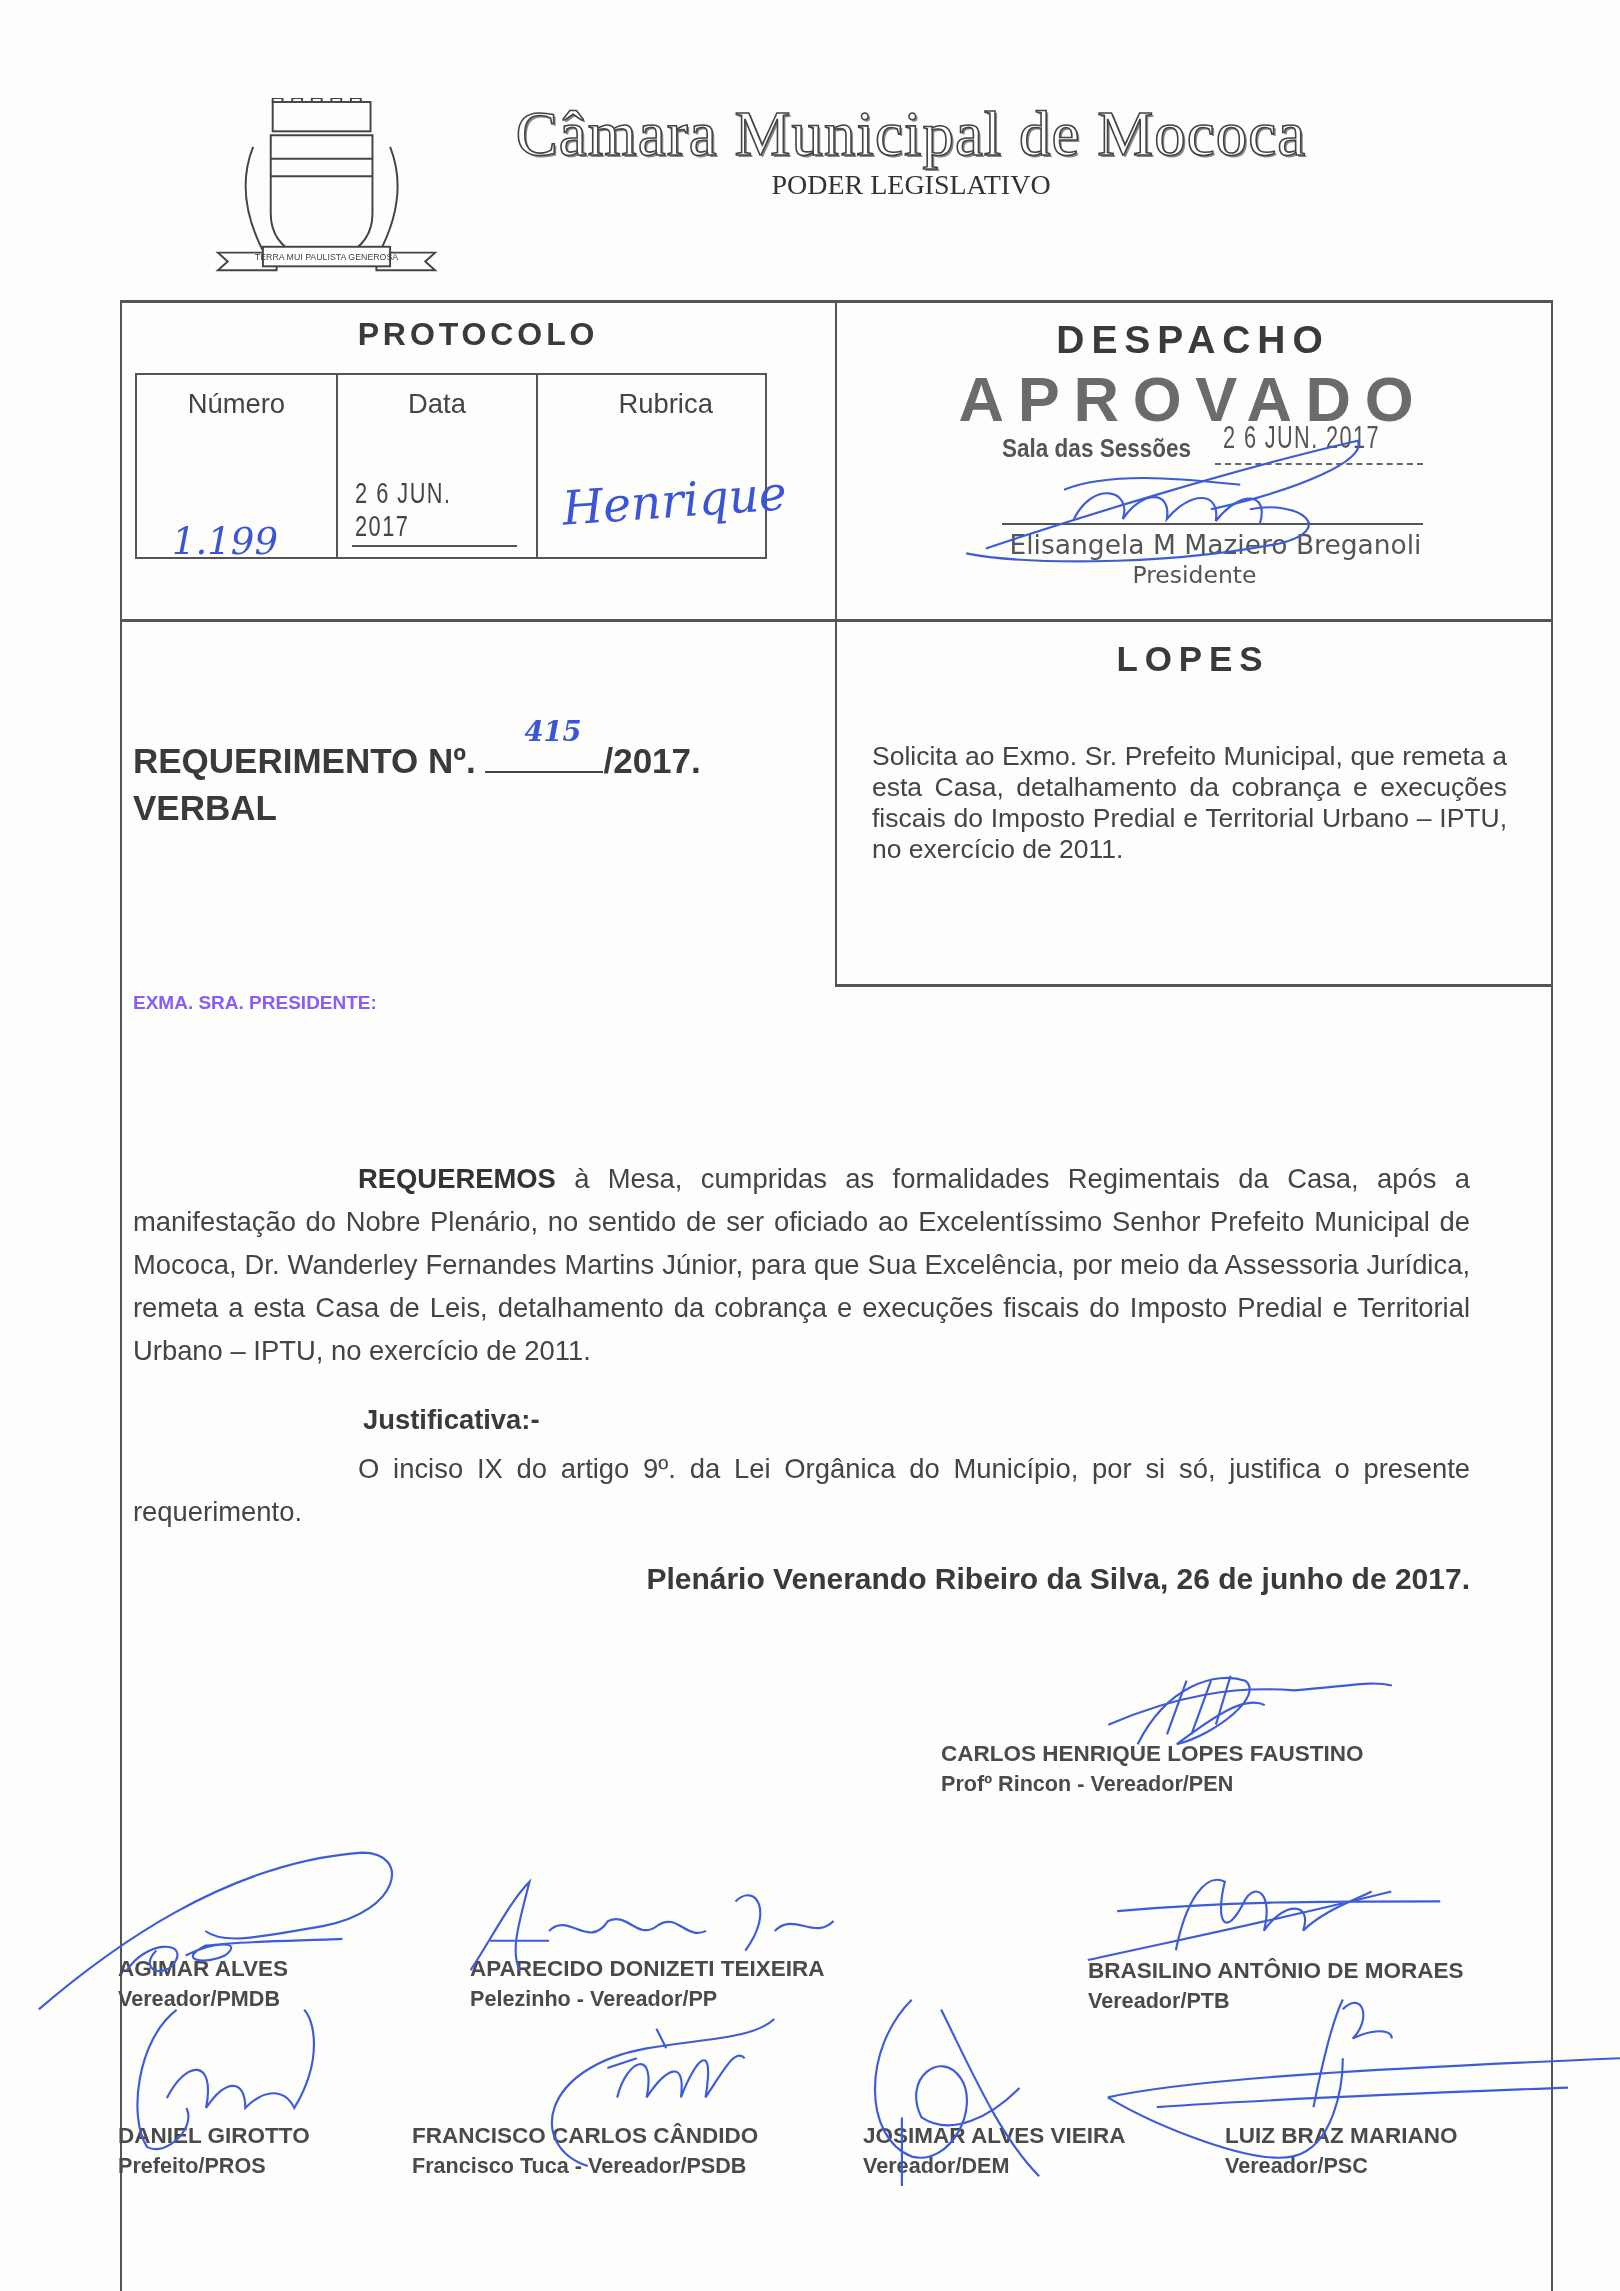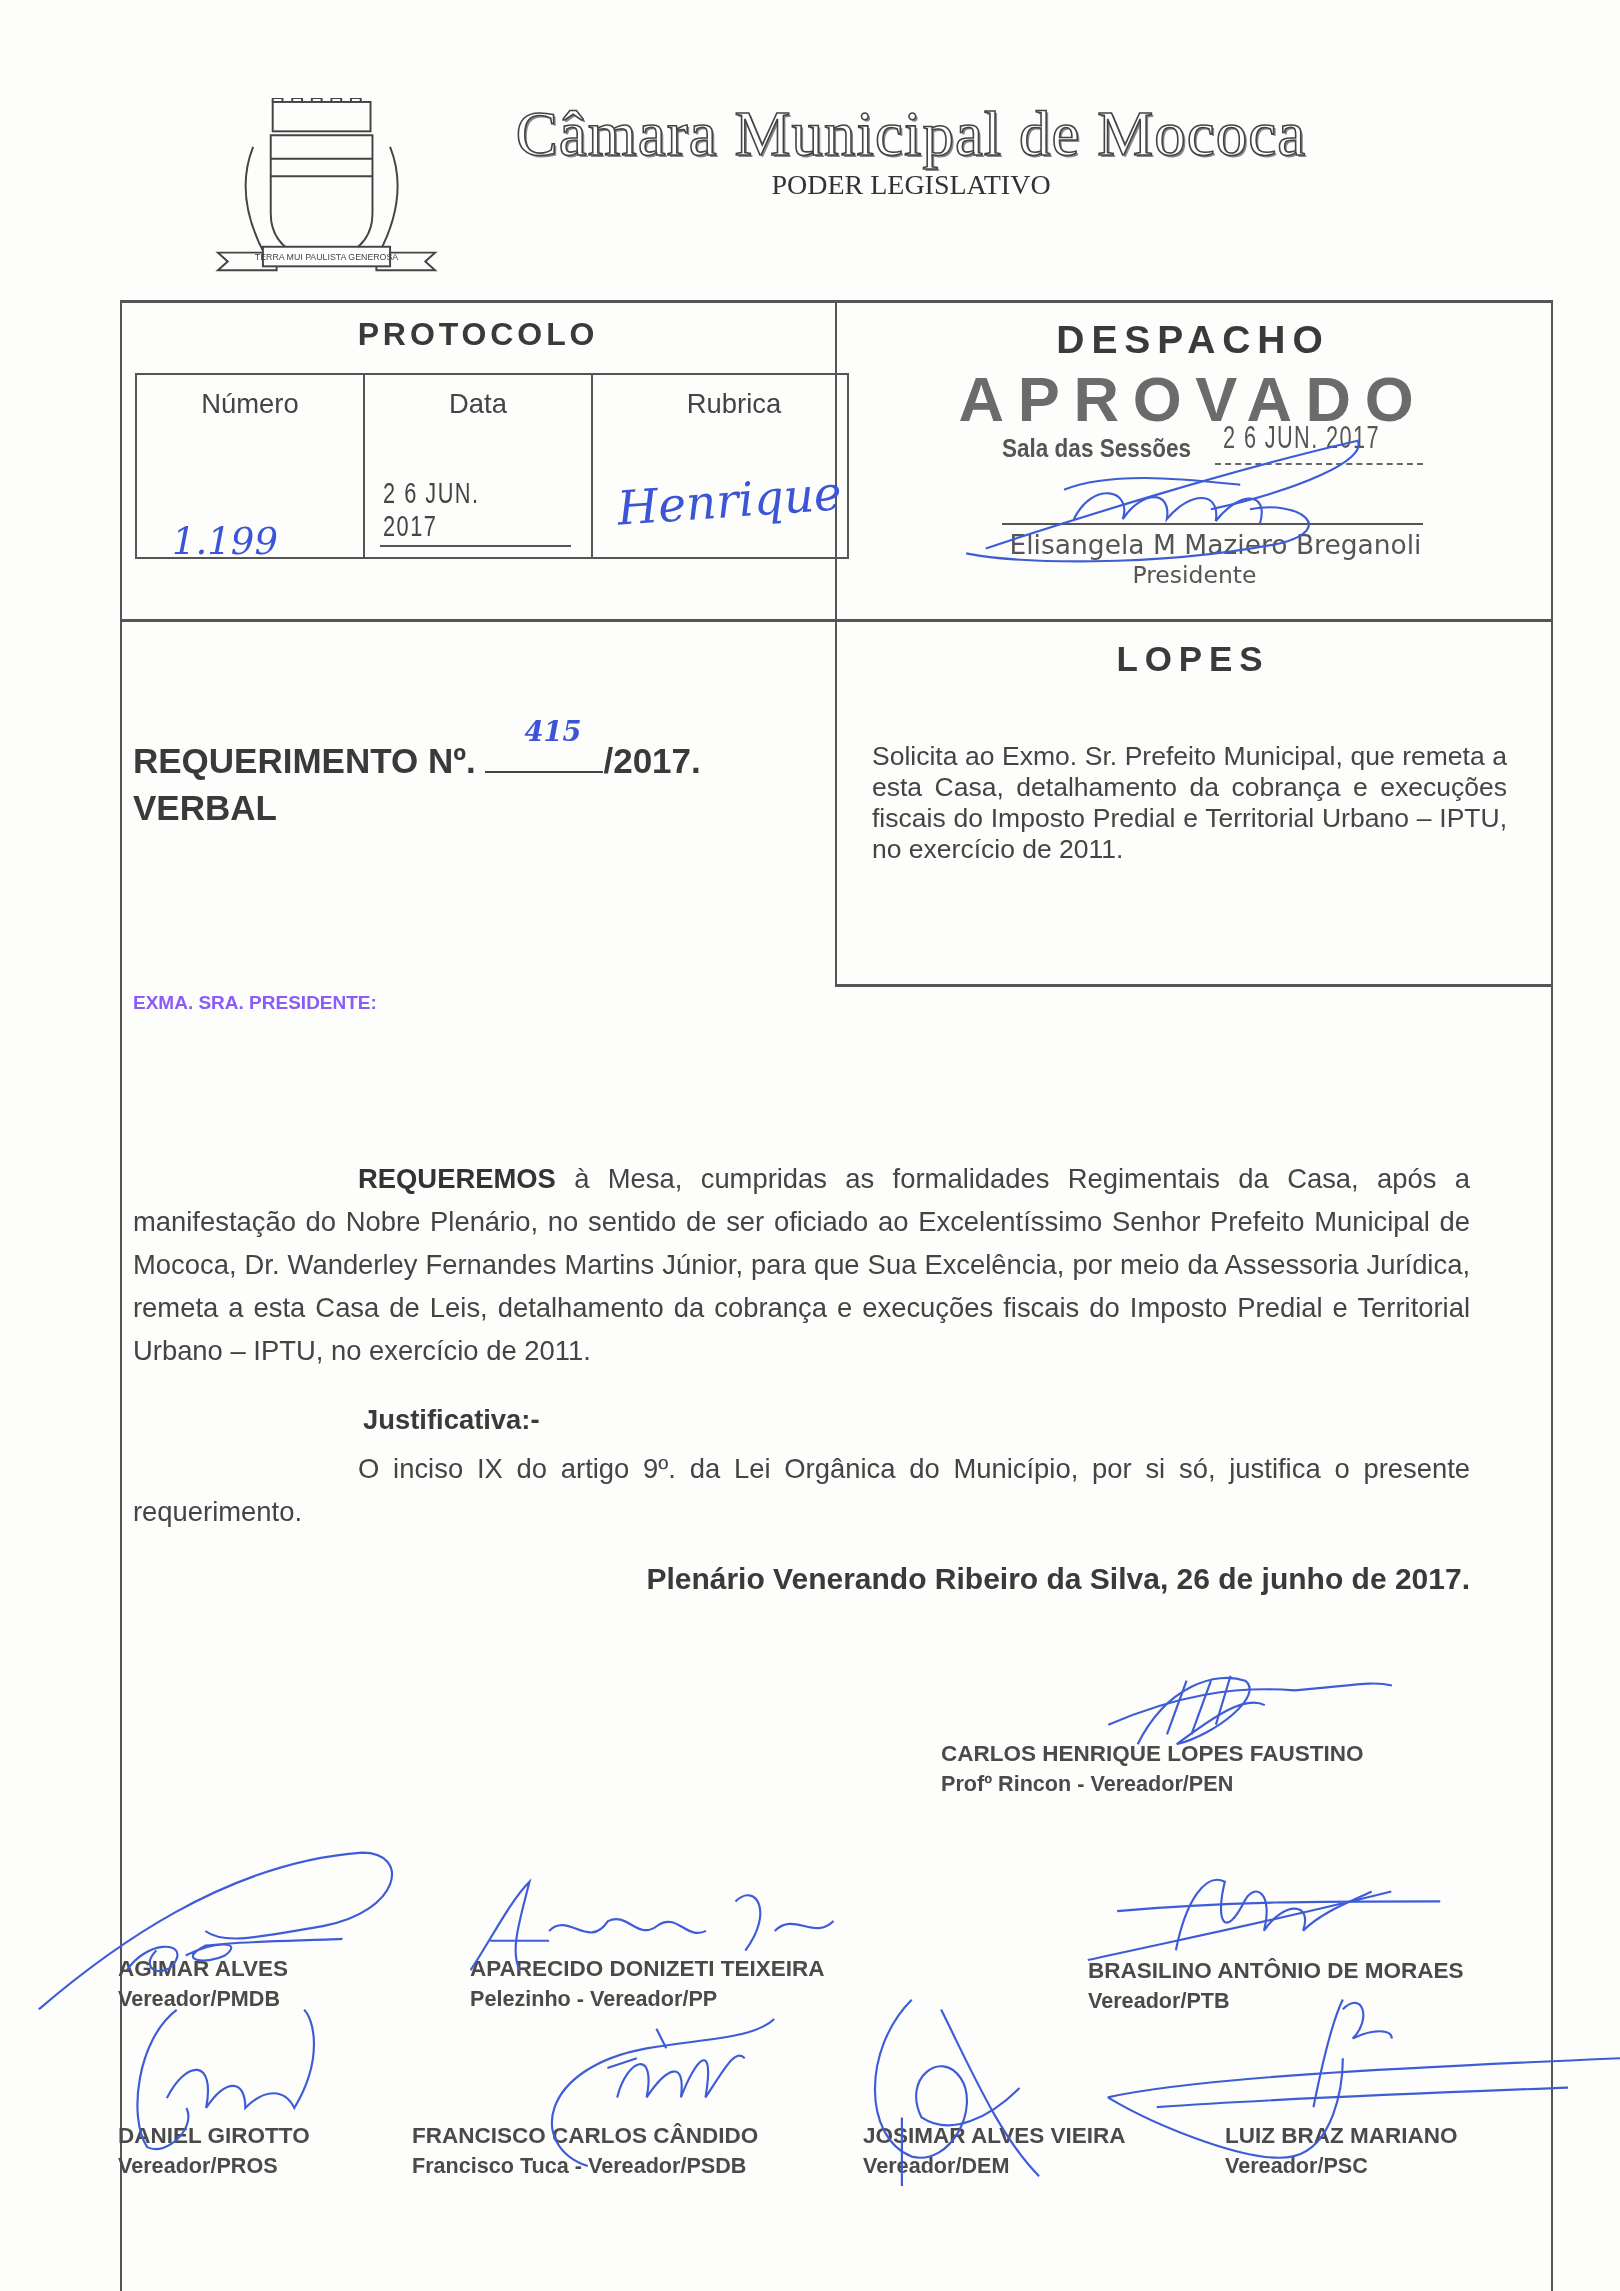--- a/index.html
+++ b/index.html
@@ -11,21 +11,21 @@
   #org-title { left:470px; top:98px; width:882px; text-align:center;
                font-family:"Liberation Serif", serif; font-size:63px; color:#fff;
                -webkit-text-stroke:1.6px #444; text-shadow:2px 2px 0 #888; letter-spacing:1px; }
   #org-sub { left:470px; top:169px; width:882px; text-align:center;
              font-family:"Liberation Serif", serif; font-size:28px; color:#333; }
   
   .frame-line { position:absolute; background:#555; }
   
   #protocolo-title { left:120px; top:316px; width:716px; text-align:center; font-weight:bold;
                      font-size:32px; letter-spacing:3.9px; color:#3a3a3a; }
-  #proto-table { left:135px; top:373px; width:714px; height:186px; border:2px solid #555; box-sizing:border-box; display:flex; }
+  #proto-table { left:135px; top:373px; width:632px; height:186px; border:2px solid #555; box-sizing:border-box; display:flex; }
   .proto-col { flex:1; border-right:2px solid #555; position:relative; }
   .proto-col:last-child { border-right:none;padding-left:28px; }
   .proto-head { text-align:center; font-size:27.4px; margin-top:12.7px; color:#444; }
   .hand { color:#3b55d6; font-family:"DejaVu Serif", serif; font-style:italic; }
   #proto-number { position:absolute; left:35px; bottom:-5.9px; font-size:37px; }
   #proto-date { position:absolute; left:17.6px; top:102px; font-size:29px; color:#444; font-family:"Liberation Sans Narrow","Liberation Sans",sans-serif; transform:scaleX(0.75); transform-origin:left; letter-spacing:2px; }
   #proto-date-line { position:absolute; left:14.7px; right:19.6px; bottom:9.8px; border-bottom:2px solid #555; }
   #proto-rubrica { position:absolute; left:23.5px; top:98px; font-size:47px; transform:rotate(-4deg); }
   
   #despacho-title { left:835px; top:318px; width:716px; text-align:center; font-weight:bold;
@@ -145,21 +145,21 @@
 <div class="signer" style="left:470px;top:1956px;width:392px;">
   <div class="n">APARECIDO DONIZETI TEIXEIRA</div>
   <div class="r">Pelezinho - Vereador/PP</div>
 </div>
 <div class="signer" style="left:1088px;top:1958px;width:392px;">
   <div class="n">BRASILINO ANTÔNIO DE MORAES</div>
   <div class="r">Vereador/PTB</div>
 </div>
 <div class="signer" style="left:118px;top:2123px;width:225px;">
   <div class="n">DANIEL GIROTTO</div>
-  <div class="r">Vereador/PROS</div>
+  <div class="r">Prefeito/PROS</div>
 </div>
 <div class="signer" style="left:412px;top:2123px;width:372px;">
   <div class="n">FRANCISCO CARLOS CÂNDIDO</div>
   <div class="r">Francisco Tuca - Vereador/PSDB</div>
 </div>
 <div class="signer" style="left:863px;top:2123px;width:294px;">
   <div class="n">JOSIMAR ALVES VIEIRA</div>
   <div class="r">Vereador/DEM</div>
 </div>
 <div class="signer" style="left:1225px;top:2123px;width:255px;">

